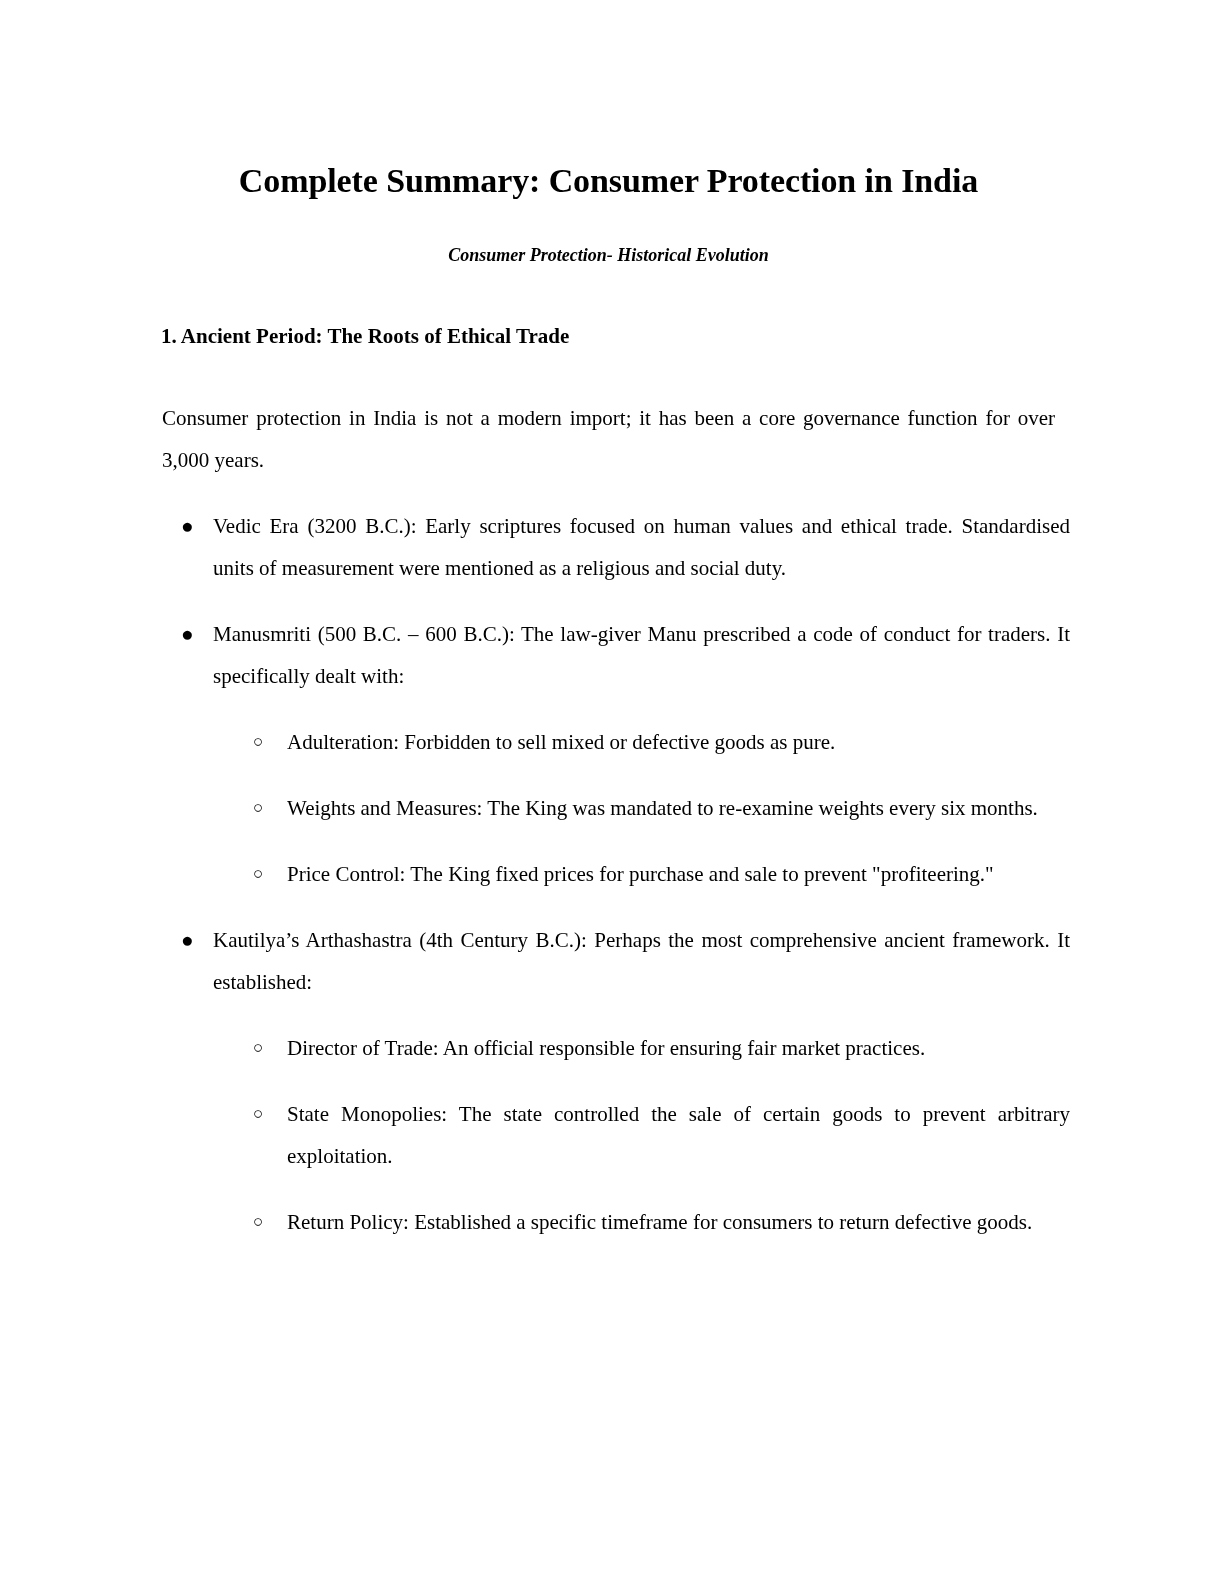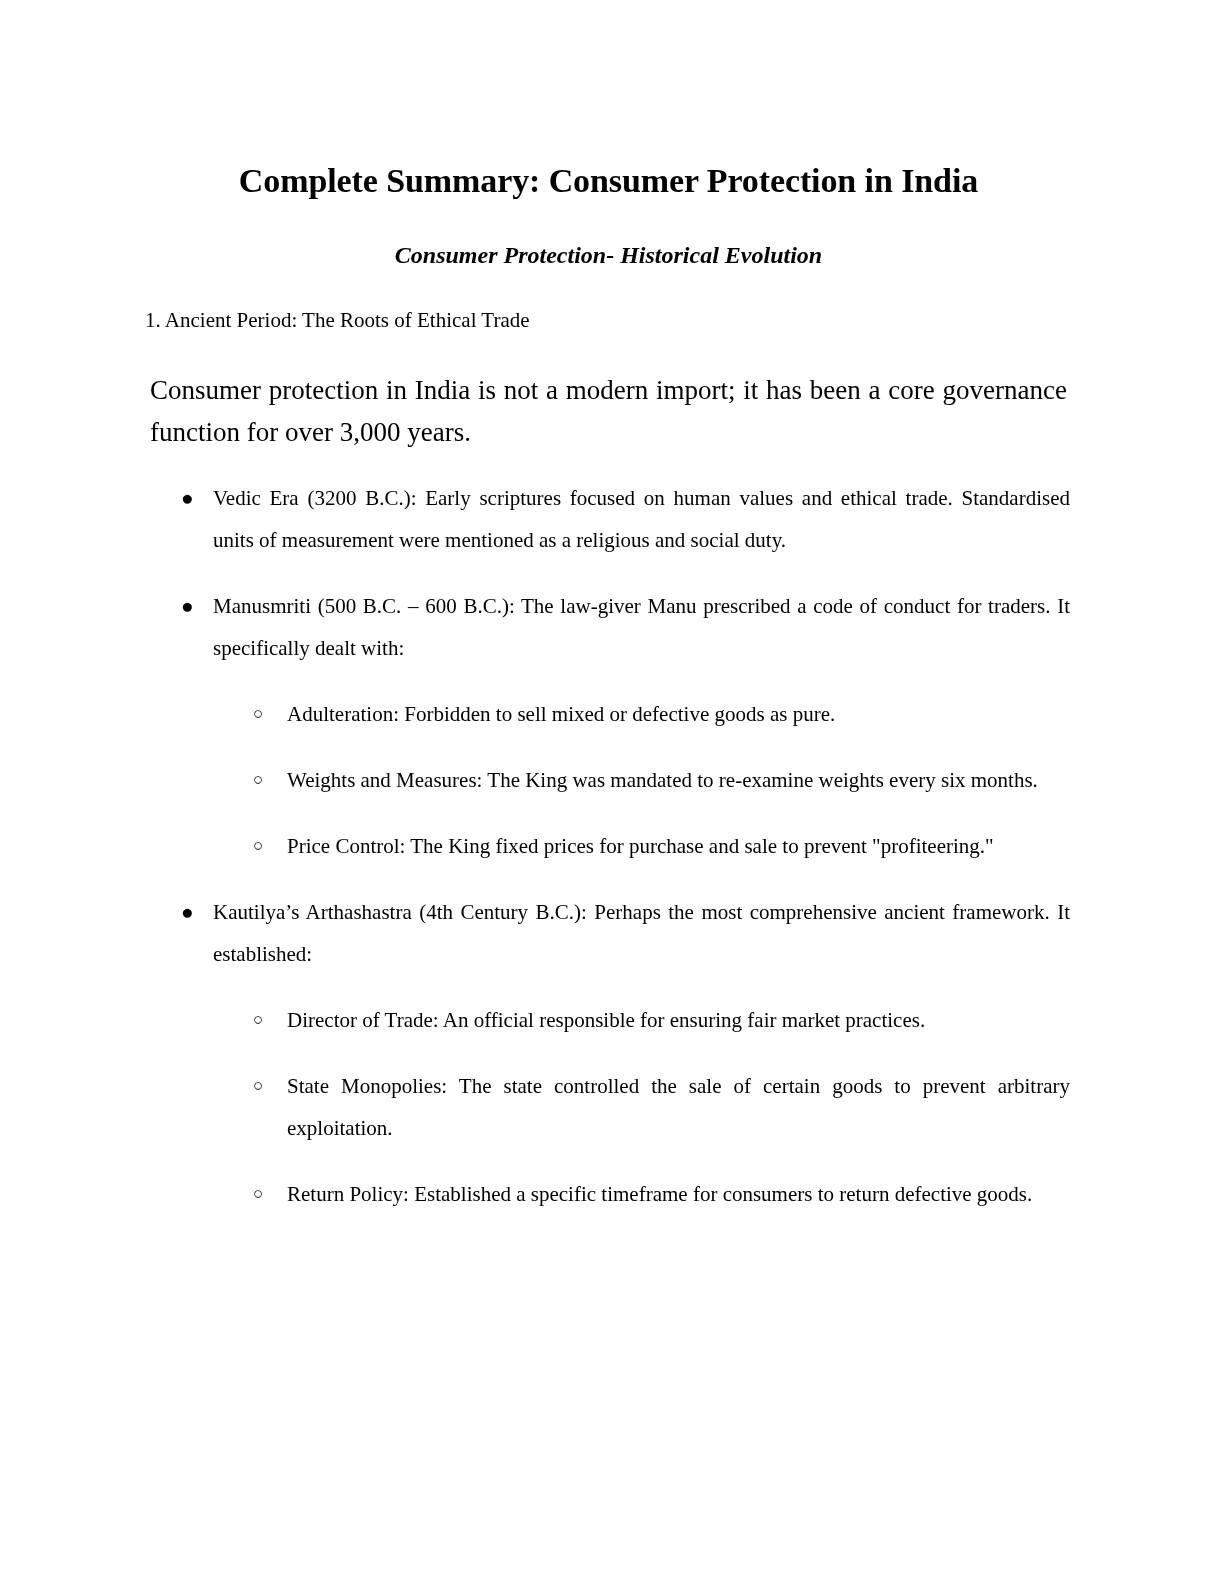--- a/index.html
+++ b/index.html
@@ -38,43 +38,43 @@
     font-weight: bold;
     line-height: 46px;
     text-align: center;
     letter-spacing: -0.1px;
   }
 
   
   .doc-subtitle {
     margin: 0;
     padding-top: 36px;
-    font-size: 24px;
+    font-size: 18px;
     font-weight: bold;
     font-style: italic;
     line-height: 30px;
     text-align: center;
   }
 
   
   .section-heading {
-    margin: 0;
+    margin: 16px;
     font-size: 21px;
-    font-weight: normal;
+    font-weight: bold;
     line-height: 32px;
     text-align: left;
   }
   .sec-1 { padding-top: 34px; }
   .sec-2 { padding-top: 40px; }
 
   
   .body-para {
-    margin: 5px;
+    margin: 17px;
     padding-top: 28px;
-    font-size: 27px;
+    font-size: 21px;
     line-height: 42px;
     text-align: justify;
     text-justify: inter-word;
     hyphens: none;
   }
 
   
   ul.lvl1 {
     list-style: none;
     margin: 0;

